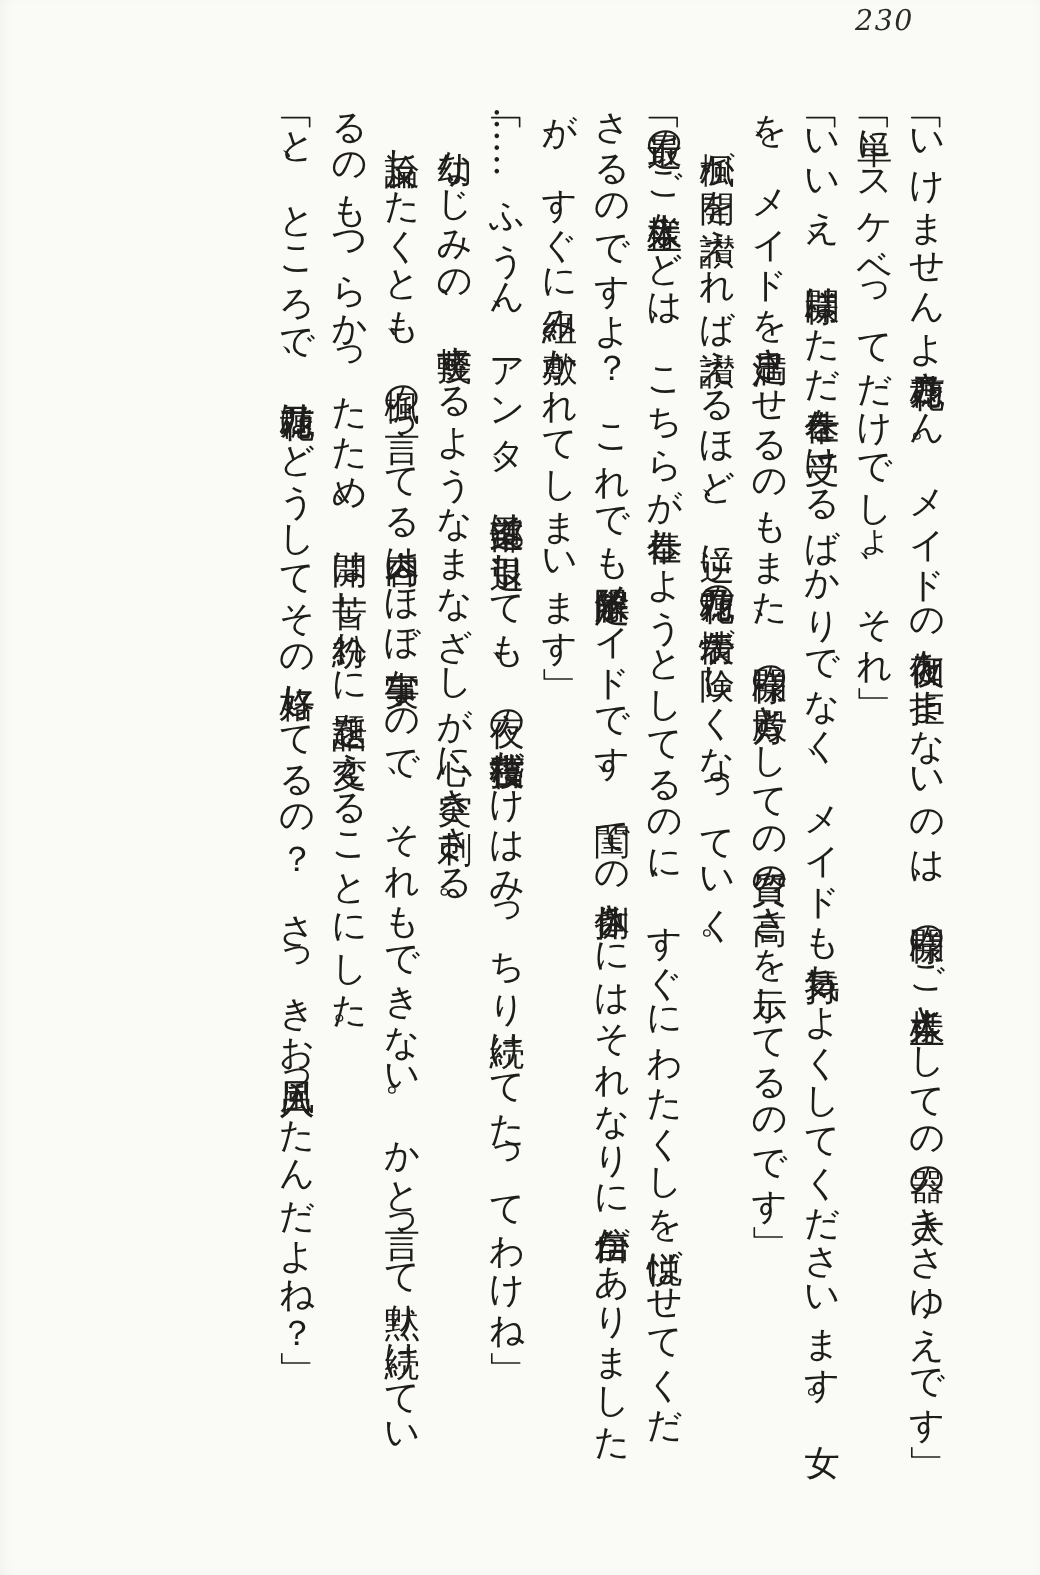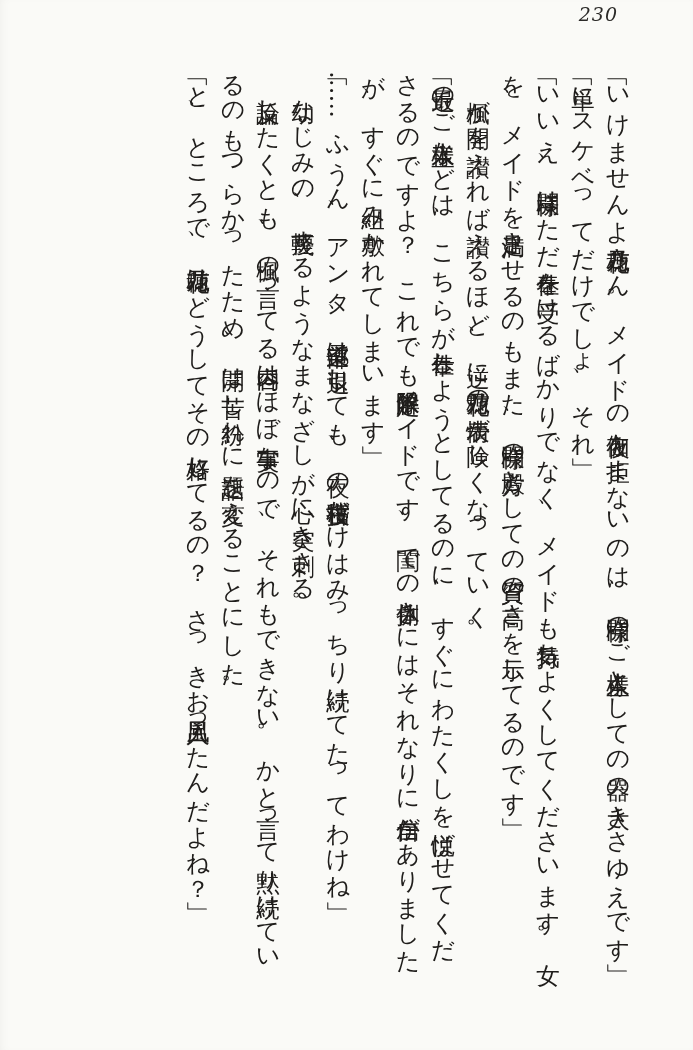--- a/index.html
+++ b/index.html
@@ -17,21 +17,21 @@
     height: 1050px;
     background: var(--bg);
     overflow: hidden;
     box-shadow: inset 6px 0 14px -10px rgba(0,0,0,0.10), inset -4px 0 10px -8px rgba(0,0,0,0.06);
   }
   .page-number {
     position: absolute;
     top: 3px;
     left: 570px;
     width: 48px;
-    text-align: right;
+    text-align: left;
     font-family: "DejaVu Serif", "Liberation Serif", serif;
     font-style: italic;
     font-size: 19px;
     letter-spacing: 1px;
     color: var(--pagenum);
   }
   .text-area {
     position: absolute;
     top: 59px;
     right: 58px;

